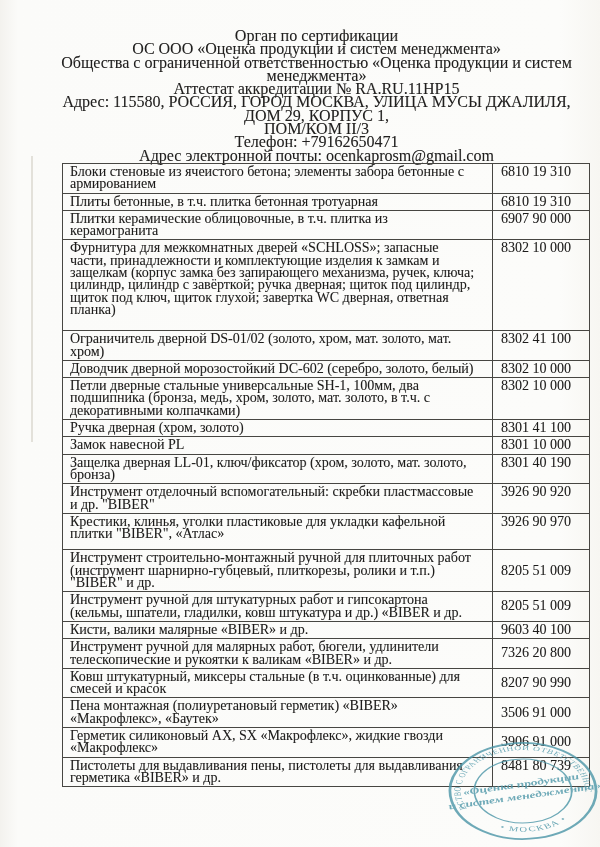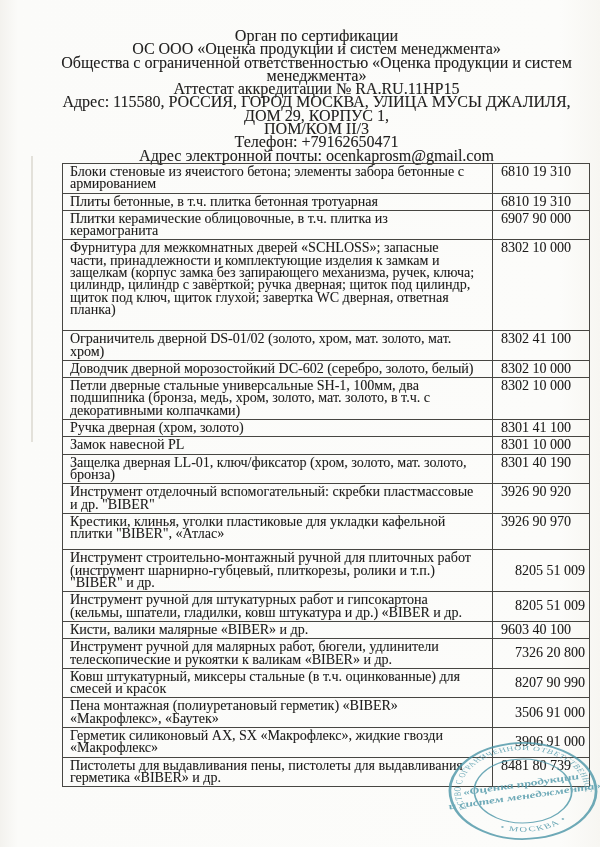--- a/index.html
+++ b/index.html
@@ -45,21 +45,21 @@
   td.product {
     width: 408px;
     padding: 2px 14px 2px 7px;
   }
   td.code {
     width: 84px;
     padding: 2px 4px 2px 8px;
     white-space: nowrap;
     margin-left: 16px;
   }
-  tr.mid td.code { vertical-align: middle; text-align: right; }
+  tr.mid td.code { vertical-align: middle; }
   .stamp-svg {
     position: absolute; inset: 0;
     width: 600px; height: 847px;
     pointer-events: none;
     opacity: 0.82;
   }
   .stamp-svg text {
     font-family: "Liberation Serif", serif;
   }
 </style>

